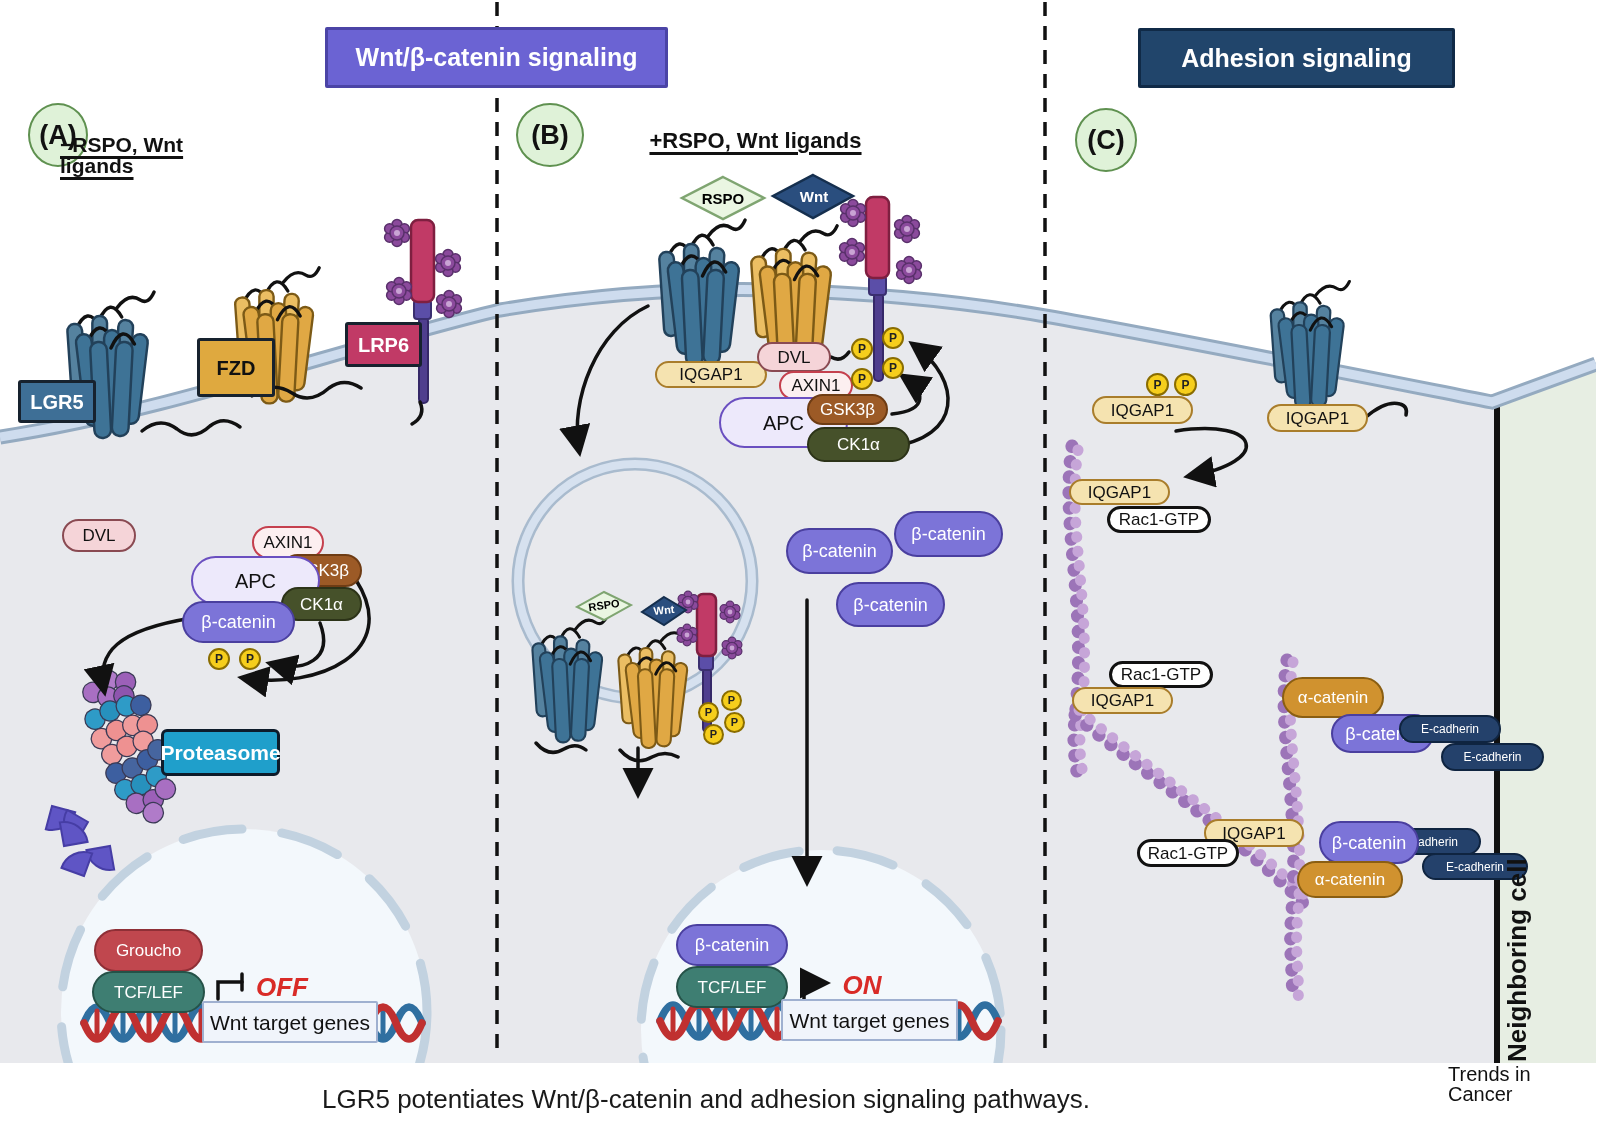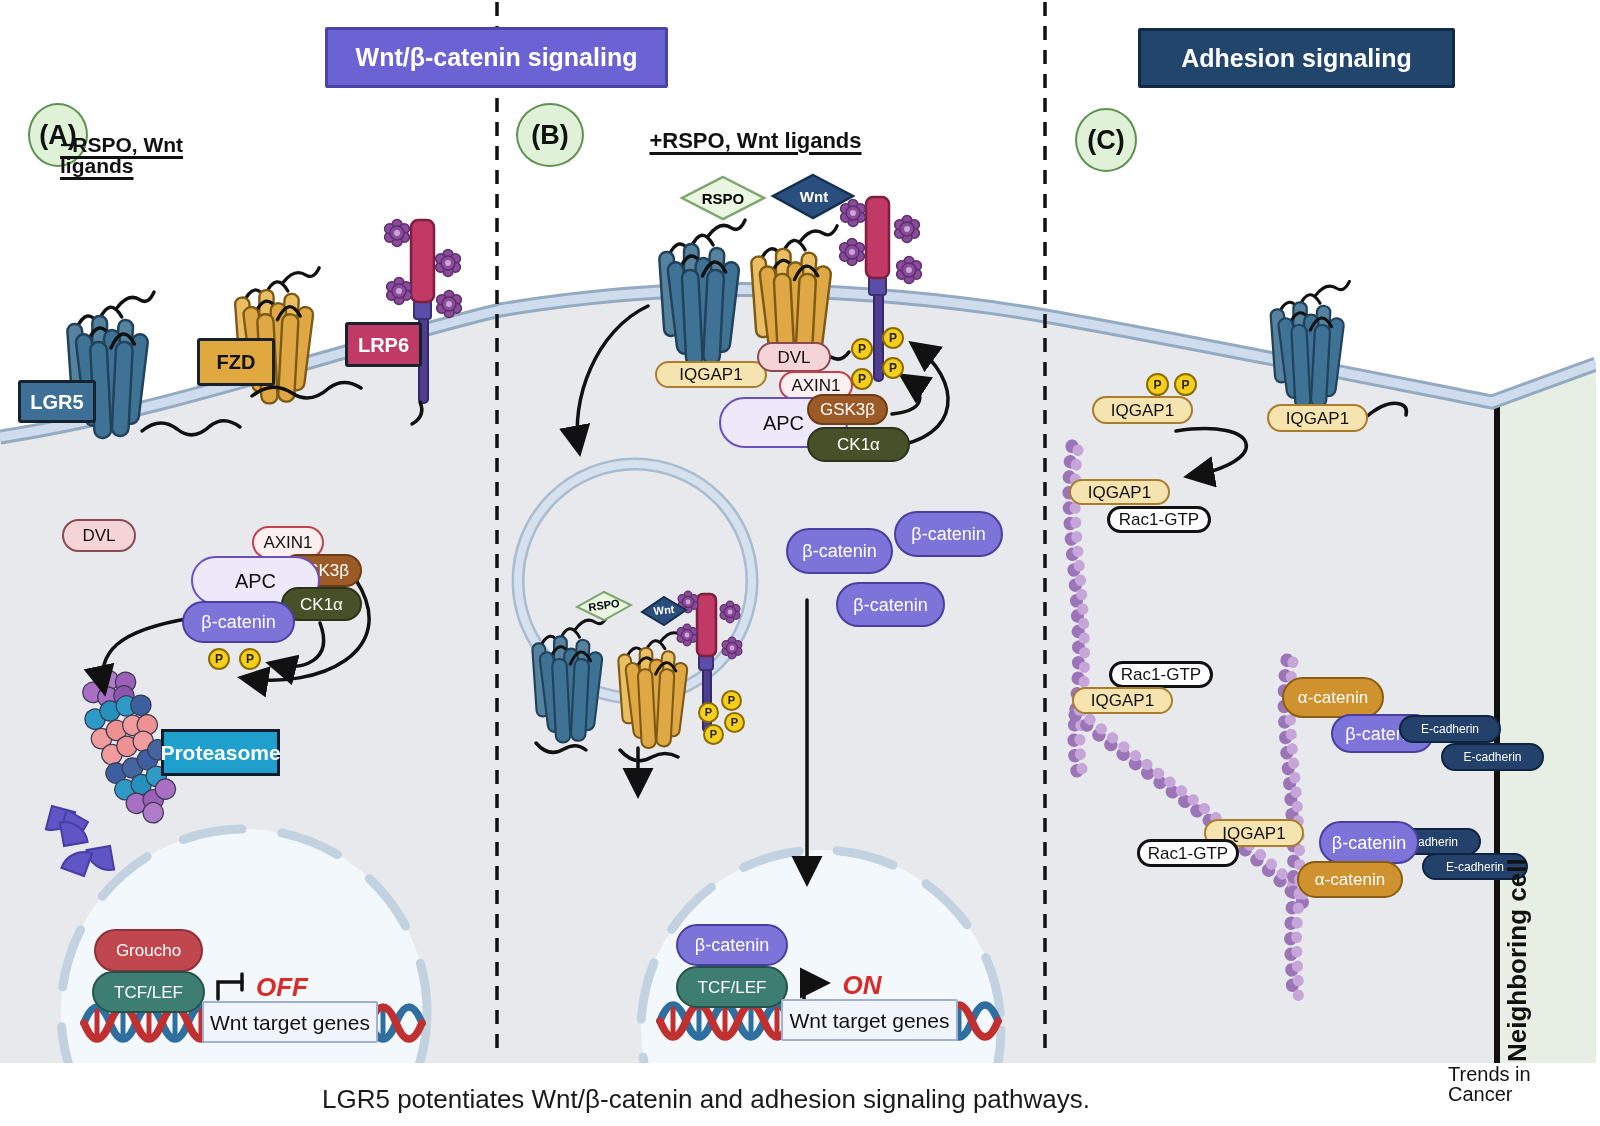--- a/index.html
+++ b/index.html
@@ -24,21 +24,21 @@
   .axin{background:#FCEFF0;border-color:#C5404E;color:#111;}
   .gsk{background:#9C5A26;border-color:#6E3C14;color:#fff;}
   .apc{background:#EDE9FB;border-color:#6A4FC0;color:#111;font-size:20px;}
   .ck1{background:#46512A;border-color:#2C3318;color:#fff;}
   .bcat{background:#7C74D8;border-color:#4A3F9F;color:#fff;font-size:18px;}
   .grouch{background:#C0474E;border-color:#8F2F36;color:#fff;}
   .tcf{background:#3E7E72;border-color:#255248;color:#fff;}
   .rac{background:#fff;border:3px solid #111;color:#111;}
   .acat{background:#D0922F;border-color:#8A5E12;color:#fff;}
   .ecad{background:#24416B;border-color:#0F2440;color:#fff;font-size:12px;margin-top:29px;}
-  .prot{background:#1F9FCB;border:3.5px solid #0D1B2A;color:#fff;font-weight:bold;font-size:21px;border-radius:0;}
+  .prot{background:#1F9FCB;border:3.5px solid #0D1B2A;color:#fff;font-weight:bold;font-size:21px;border-radius:6px;}
   .dia-lab{background:transparent;font-weight:bold;}
   .vert{writing-mode:vertical-rl;transform:rotate(180deg);font-weight:bold;font-size:26px;color:#111;
         display:flex;align-items:center;justify-content:center;}
 </style>
 </head>
 <body>
 
 <div id="canvas">
 
 <svg id="art" width="1600" height="1126" viewBox="0 0 1600 1126">
@@ -263,21 +263,21 @@
 <div class="lbl hdr" style="left:1138px;top:28px;width:317px;height:60px;background:#21456B;border:3px solid #102A47;">Adhesion signaling</div>
 <div class="lbl hdr" style="left:325px;top:27px;width:343px;height:61px;background:#6B63D3;border:3px solid #4B44A6;">Wnt/β-catenin signaling</div>
 
 <div class="lbl badge" style="left:28px;top:103px;width:60px;height:64px;">(A)</div>
 <div class="lbl badge" style="left:516px;top:103px;width:68px;height:64px;">(B)</div>
 <div class="lbl badge" style="left:1075px;top:108px;width:62px;height:64px;">(C)</div>
 <div class="lbl panel-lab" style="left:60px;top:142px;width:190px;height:26px;">−RSPO, Wnt ligands</div>
 <div class="lbl panel-lab" style="left:648px;top:127px;width:215px;height:28px;font-size:22px;">+RSPO, Wnt ligands</div>
 
 <div class="lbl recbox" style="left:18px;top:380px;width:78px;height:43px;background:#3E6F96;color:#fff;">LGR5</div>
-<div class="lbl recbox" style="left:197px;top:338px;width:78px;height:48px;background:#DFA93F;color:#111;">FZD</div>
+<div class="lbl recbox" style="left:197px;top:338px;width:78px;height:59px;background:#DFA93F;color:#111;">FZD</div>
 <div class="lbl recbox" style="left:345px;top:322px;width:77px;height:45px;background:#C13A66;color:#fff;">LRP6</div>
 
 <div class="lbl dia-lab" style="left:683px;top:189px;width:80px;height:18px;font-size:15px;">RSPO</div>
 <div class="lbl dia-lab" style="left:776px;top:187px;width:76px;height:18px;font-size:15px;color:#fff;">Wnt</div>
 <div class="lbl dia-lab" style="left:578px;top:597px;width:52px;height:16px;font-size:11px;transform:rotate(-8deg);">RSPO</div>
 <div class="lbl dia-lab" style="left:643px;top:602px;width:42px;height:16px;font-size:11px;color:#fff;transform:rotate(-6deg);">Wnt</div>
 
 <div class="lbl pill iq" style="left:655px;top:361px;width:112px;height:27px;">IQGAP1</div>
 <div class="lbl pill dvl" style="left:757px;top:342px;width:74px;height:30px;">DVL</div>
 <div class="lbl pill axin" style="left:779px;top:371px;width:74px;height:29px;">AXIN1</div>

